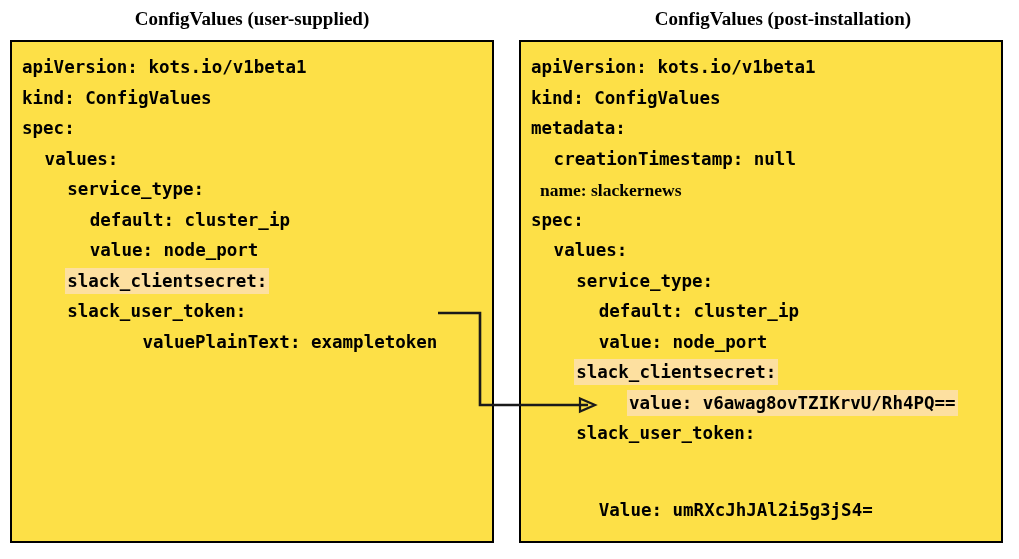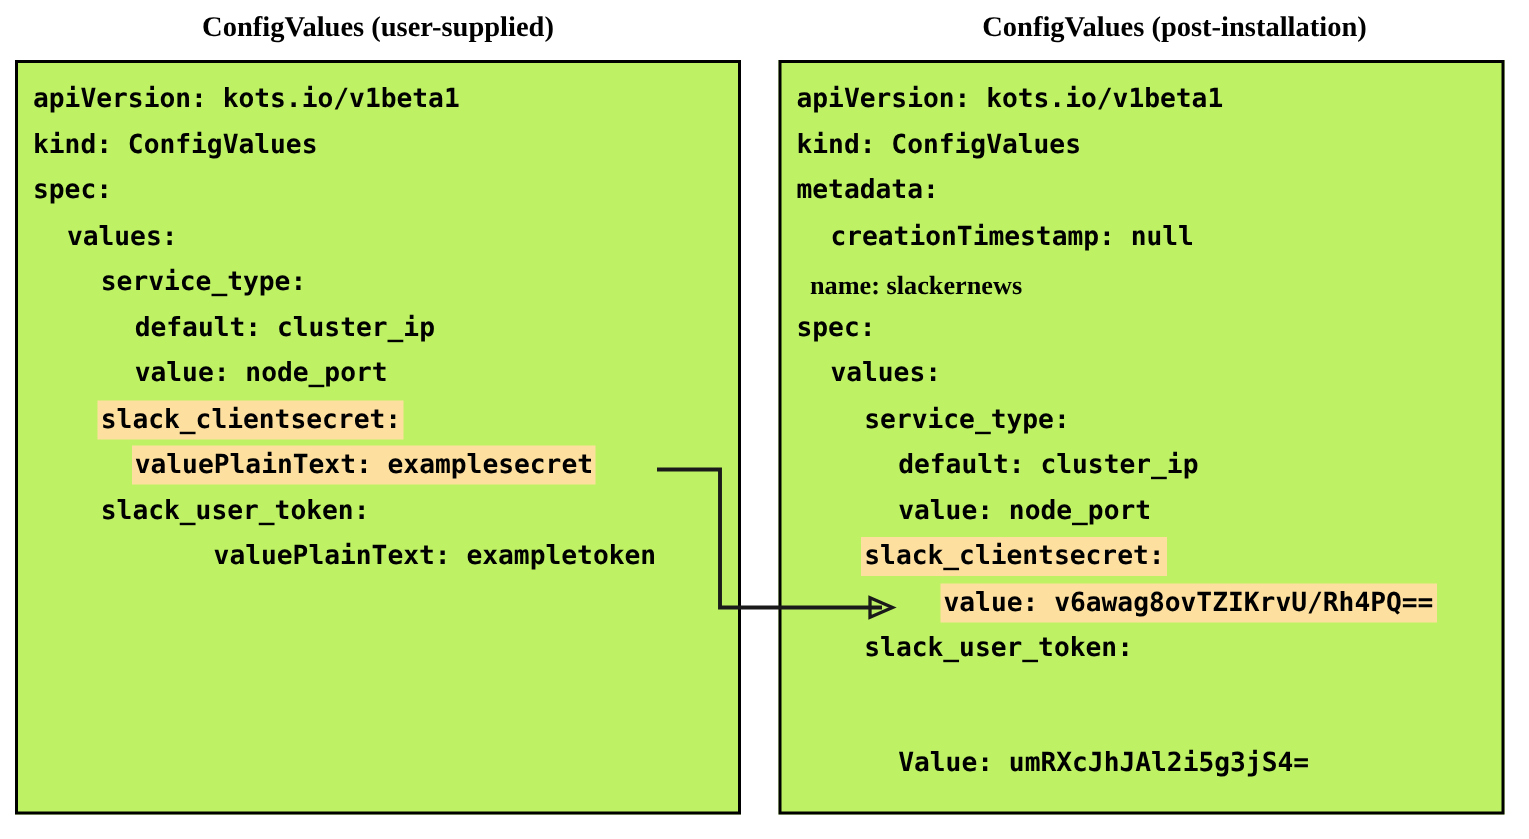--- a/index.html
+++ b/index.html
@@ -28,21 +28,21 @@
     text-align: center;
   }
   #title-left  { left: 10px;  width: 484px; }
   #title-right { left: 541px; width: 484px; }
 
   .code-box {
     position: absolute;
     top: 40px;
     height: 503px;
     box-sizing: border-box;
-    background: #bef264;
+    background: #fde047;
     border: 2px solid #000000;
   }
   #box-left  { left: 10px;  width: 484px; }
   #box-right { left: 519px; width: 484px; }
 
   .code-lines {
     position: absolute;
     left: 0;
     top: 0;
     width: 100%;
@@ -95,21 +95,20 @@
   <div class="code-box" id="box-left">
     <div class="code-lines" id="left-lines">
         <div class="code-line" style="padding-left: 8px;"><span class="ln-inner">apiVersion: kots.io/v1beta1</span></div>
         <div class="code-line" style="padding-left: 8px;"><span class="ln-inner">kind: ConfigValues</span></div>
         <div class="code-line" style="padding-left: 8px;"><span class="ln-inner">spec:</span></div>
         <div class="code-line" style="padding-left: 30.6px;"><span class="ln-inner">values:</span></div>
         <div class="code-line" style="padding-left: 53.2px;"><span class="ln-inner">service_type:</span></div>
         <div class="code-line" style="padding-left: 75.8px;"><span class="ln-inner">default: cluster_ip</span></div>
         <div class="code-line" style="padding-left: 75.8px;"><span class="ln-inner">value: node_port</span></div>
         <div class="code-line hl" style="padding-left: 53.2px;"><span class="ln-inner">slack_clientsecret:</span></div>
-        <div class="code-line hl" style="padding-left: 75.8px;"><span class="ln-inner">valuePlainText: examplesecret</span></div>
         <div class="code-line" style="padding-left: 53.2px;"><span class="ln-inner">slack_user_token:</span></div>
         <div class="code-line" style="padding-left: 75.8px; text-align: center;"><span class="ln-inner">valuePlainText: exampletoken</span></div>
       </div>
   </div>
 
   <div class="code-box" id="box-right">
     <div class="code-lines" id="right-lines">
         <div class="code-line" style="padding-left: 8px;"><span class="ln-inner">apiVersion: kots.io/v1beta1</span></div>
         <div class="code-line" style="padding-left: 8px;"><span class="ln-inner">kind: ConfigValues</span></div>
         <div class="code-line" style="padding-left: 8px;"><span class="ln-inner">metadata:</span></div>

